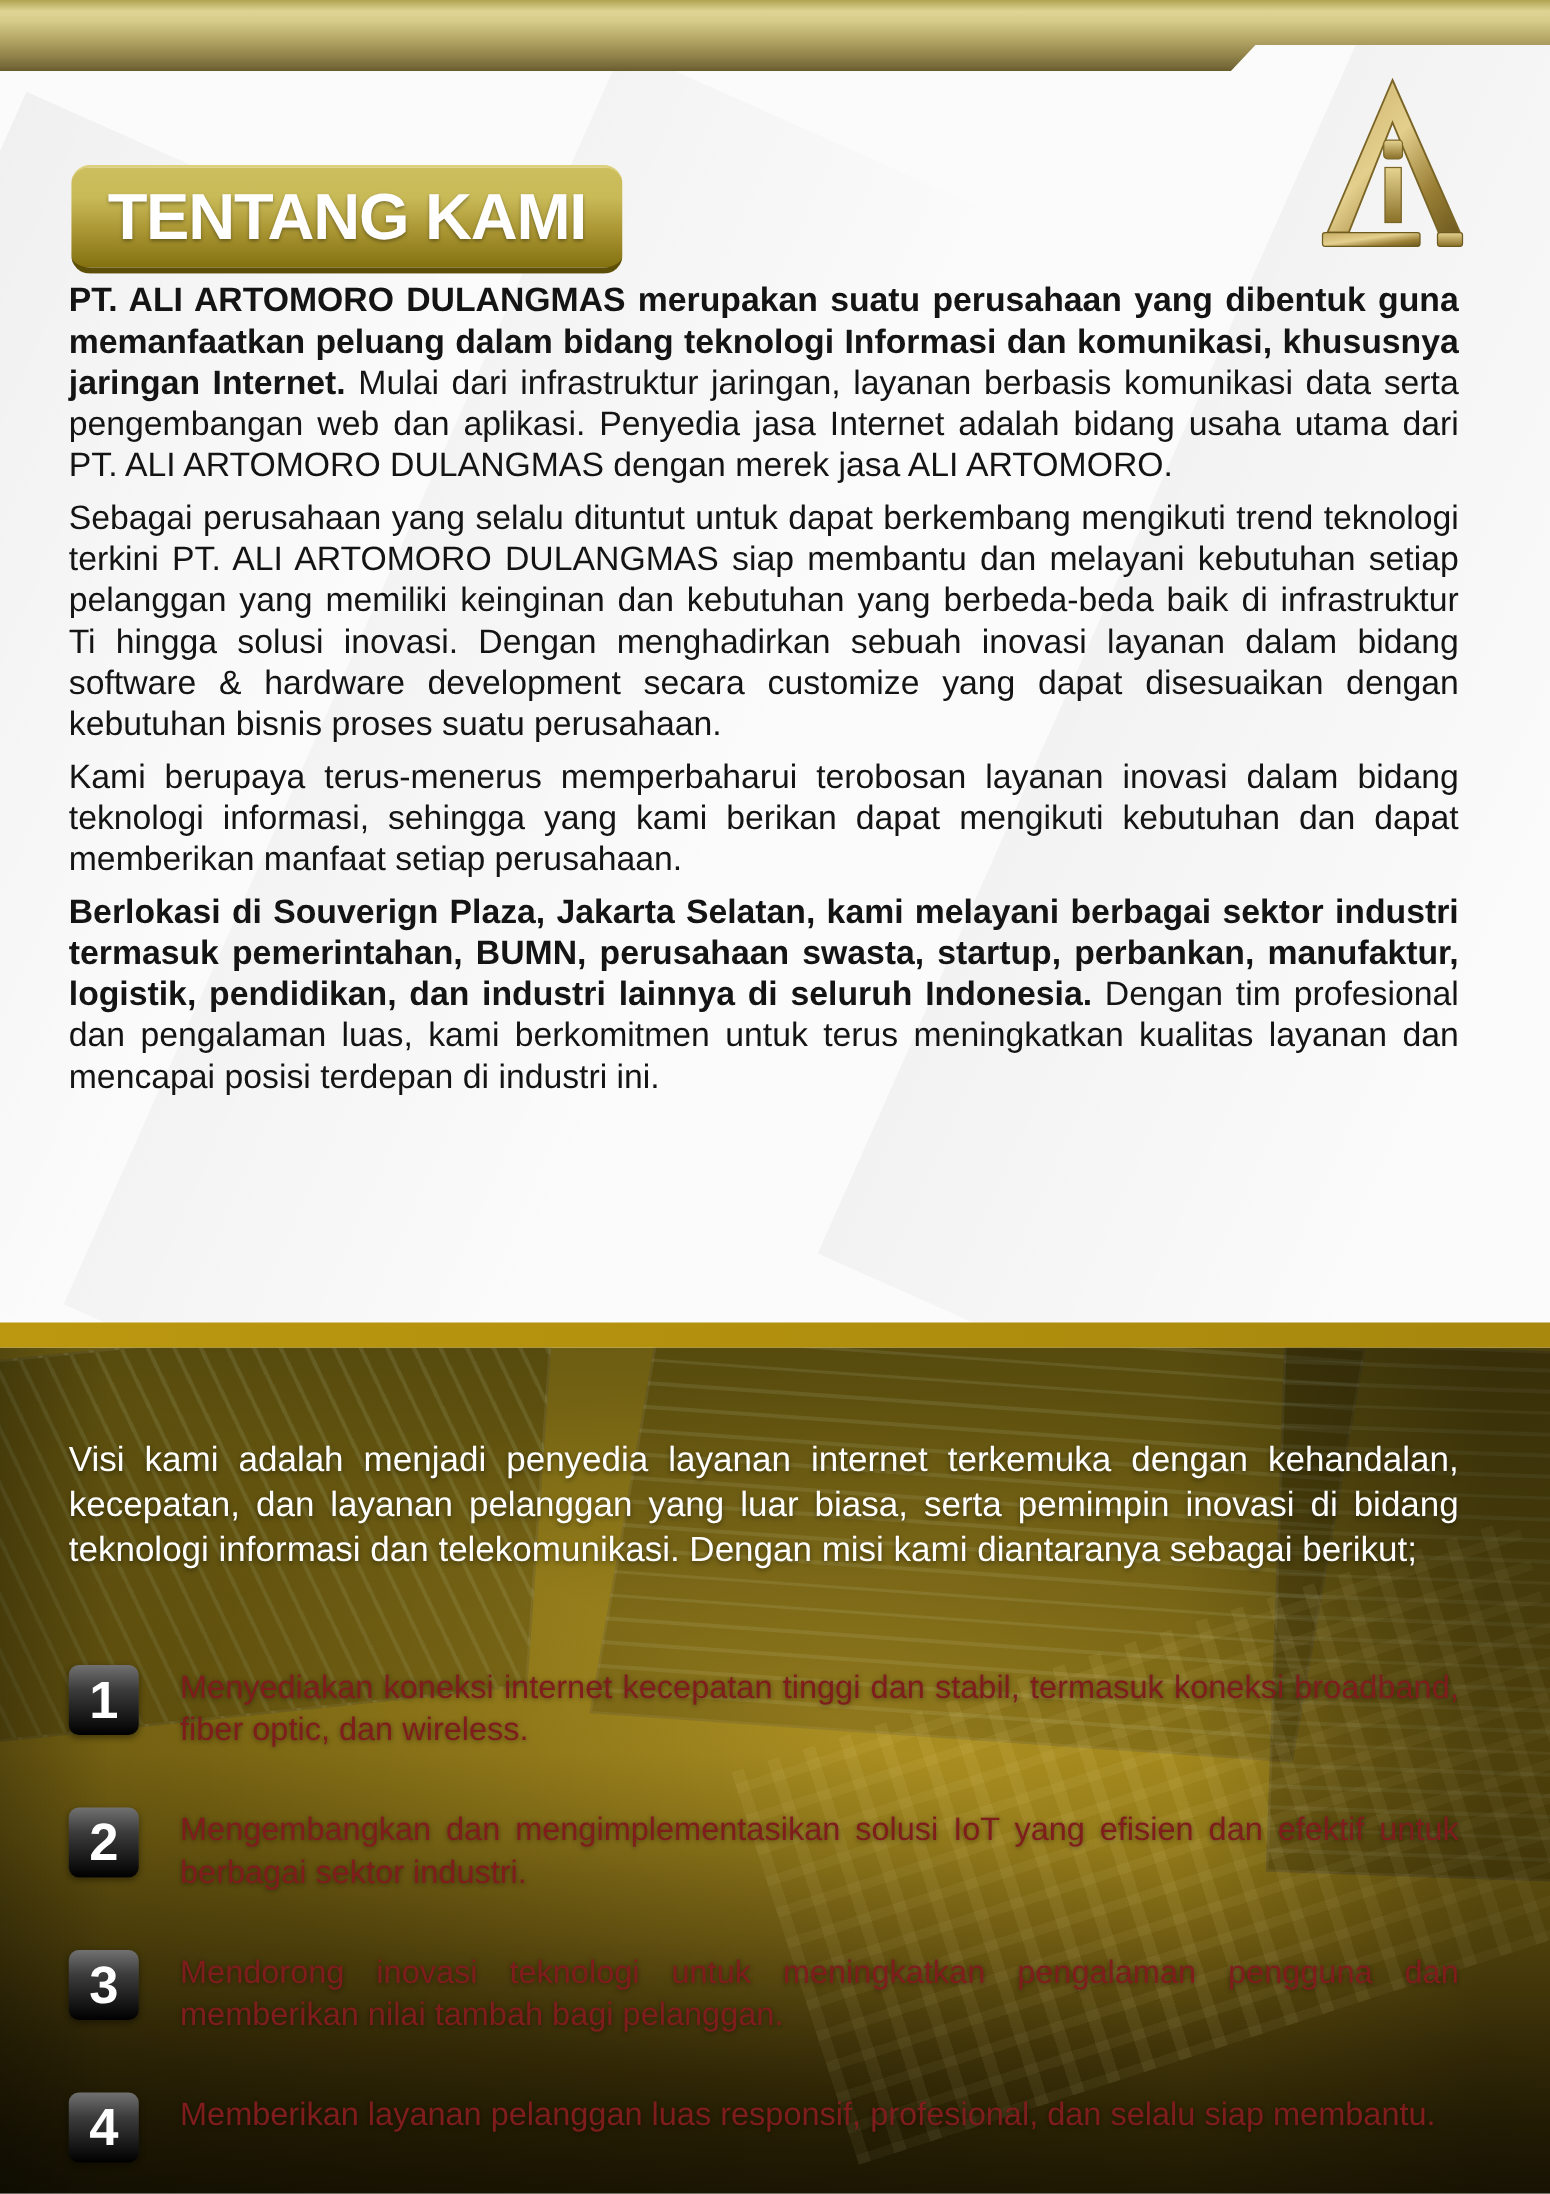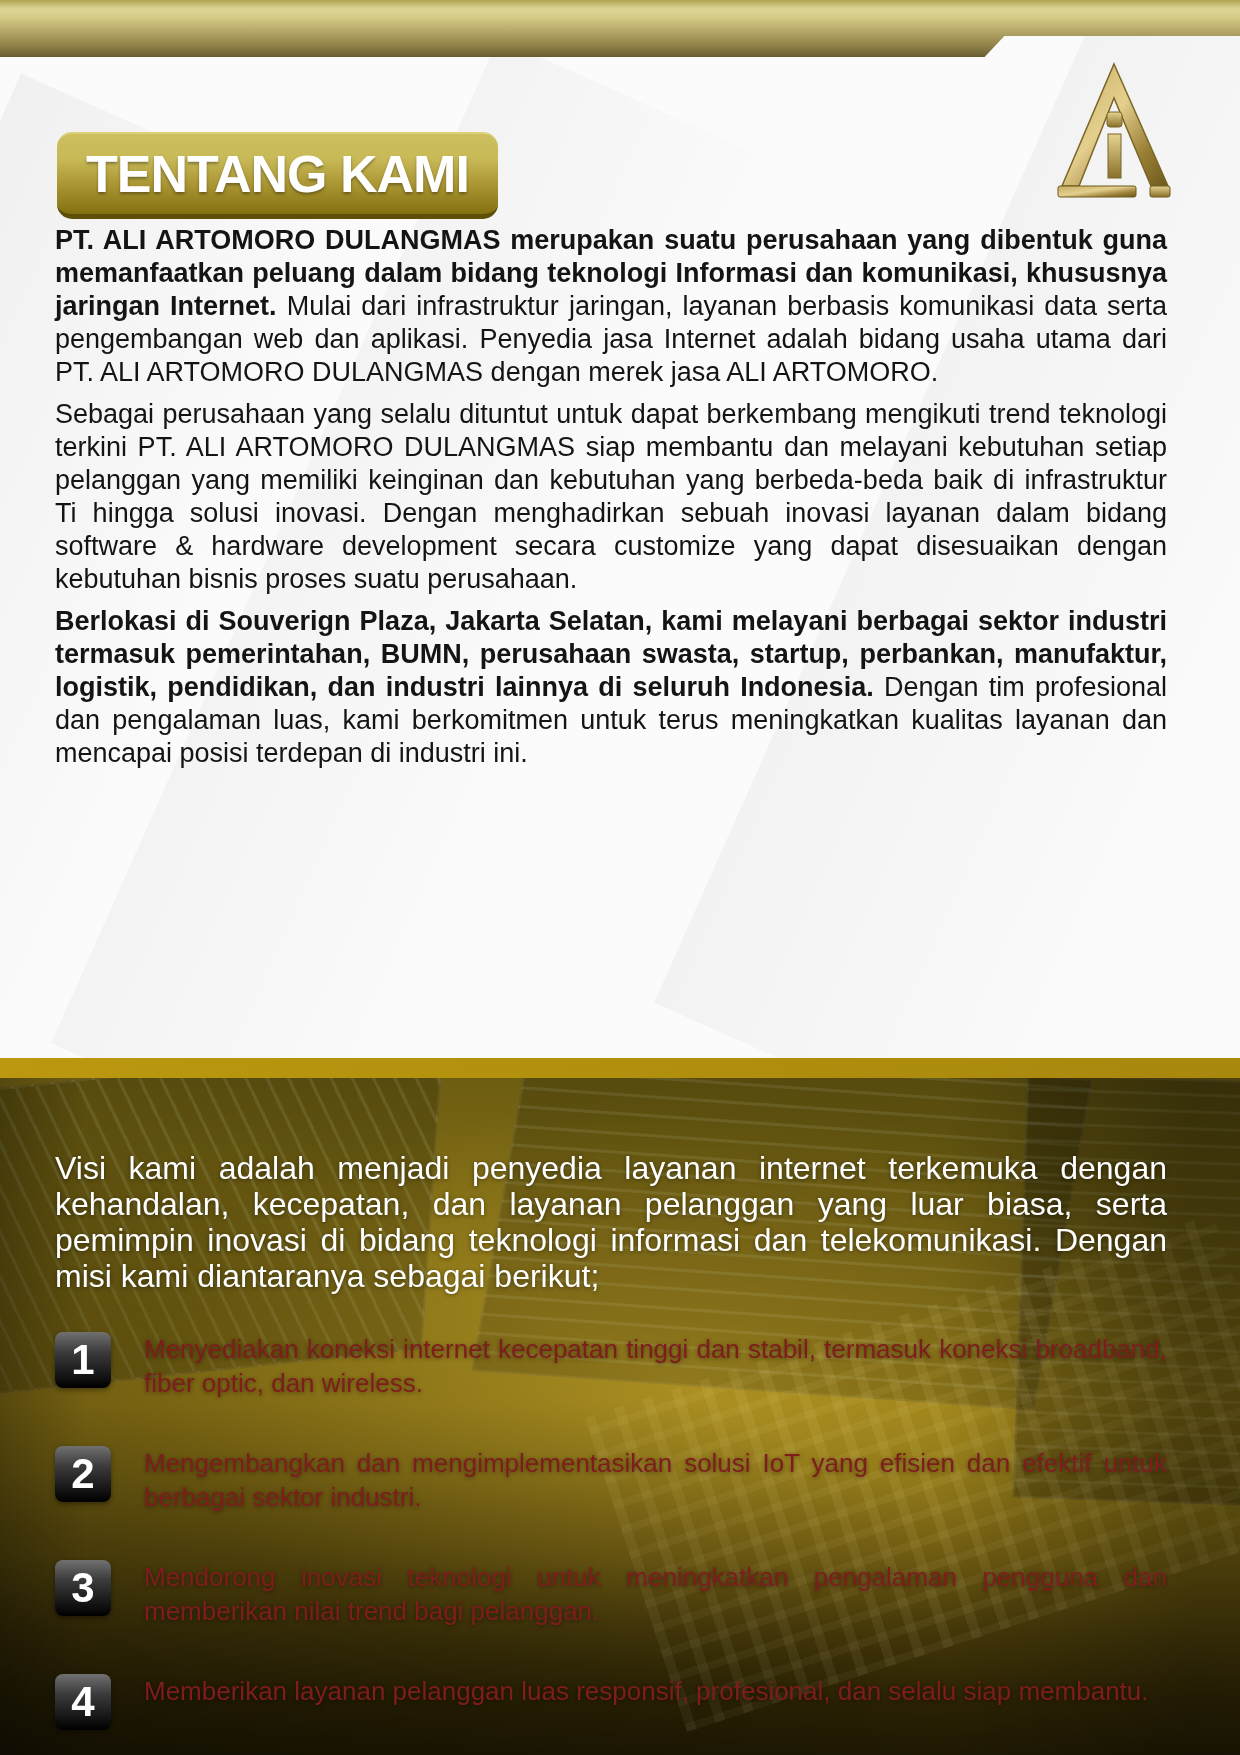--- a/index.html
+++ b/index.html
@@ -66,21 +66,21 @@
        background-image:repeating-linear-gradient(90deg,rgba(255,240,170,0.08) 0 10px,transparent 10px 30px),
                         repeating-linear-gradient(0deg,rgba(255,240,170,0.06) 0 8px,transparent 8px 26px);}
   .glow{position:absolute;left:0;top:0;width:100%;height:100%;
        background:radial-gradient(ellipse at 55% 45%,rgba(255,214,80,0.18),transparent 55%);}
   .shade{position:absolute;left:0;top:0;width:100%;height:100%;
        background:linear-gradient(90deg,rgba(0,0,0,0.22) 0,transparent 7%,transparent 76%,rgba(0,0,0,0.30) 96%),
                   linear-gradient(205deg,transparent 45%,rgba(10,8,0,0.30) 72%,rgba(5,4,0,0.55) 100%);}
 
   .vision-intro{
     position:absolute;left:55px;top:1150px;width:1112px;z-index:3;
-    font-size:32px;line-height:36px;color:#fff;text-align:justify;
+    font-size:28px;line-height:36px;color:#fff;text-align:justify;
     text-shadow:0 1px 4px rgba(0,0,0,0.45);
   }
   .missions{position:absolute;left:55px;top:1332px;width:1112px;z-index:3;}
   .mission{display:flex;gap:33px;margin-bottom:46px;align-items:flex-start;}
   .badge{
     flex:0 0 56px;width:56px;height:56px;border-radius:8px;
     background:linear-gradient(180deg,#717171 0%,#3c3c3c 35%,#000 100%);
     color:#fff;font-size:42px;font-weight:bold;
     display:flex;align-items:center;justify-content:center;
     box-shadow:0 2px 5px rgba(0,0,0,0.4);
@@ -123,20 +123,21 @@
     </svg>
   </div>
 
   <div class="banner banner-gold">
     <span>TENTANG KAMI</span>
   </div>
 
   <div class="about-text">
     <p><span class="b">PT. ALI ARTOMORO DULANGMAS merupakan suatu perusahaan yang dibentuk guna memanfaatkan peluang dalam bidang teknologi Informasi dan komunikasi, khususnya jaringan Internet. </span><span>Mulai dari infrastruktur jaringan, layanan berbasis komunikasi data serta pengembangan web dan aplikasi. Penyedia jasa Internet adalah bidang usaha utama dari PT. ALI ARTOMORO DULANGMAS dengan merek jasa ALI ARTOMORO.</span></p>
     <p><span class="b"></span><span>Sebagai perusahaan yang selalu dituntut untuk dapat berkembang mengikuti trend teknologi terkini PT. ALI ARTOMORO DULANGMAS siap membantu dan melayani kebutuhan setiap pelanggan yang memiliki keinginan dan kebutuhan yang berbeda-beda baik di infrastruktur Ti hingga solusi inovasi. Dengan menghadirkan sebuah inovasi layanan dalam bidang software &amp; hardware development secara customize yang dapat disesuaikan dengan kebutuhan bisnis proses suatu perusahaan.</span></p>
+    <p><span class="b"></span><span>Kami berupaya terus-menerus memperbaharui terobosan layanan inovasi dalam bidang teknologi informasi, sehingga yang kami berikan dapat mengikuti kebutuhan dan dapat memberikan manfaat setiap perusahaan.</span></p>
     <p><span class="b">Berlokasi di Souverign Plaza, Jakarta Selatan, kami melayani berbagai sektor industri termasuk pemerintahan, BUMN, perusahaan swasta, startup, perbankan, manufaktur, logistik, pendidikan, dan industri lainnya di seluruh Indonesia. </span><span>Dengan tim profesional dan pengalaman luas, kami berkomitmen untuk terus meningkatkan kualitas layanan dan mencapai posisi terdepan di industri ini.</span></p>
   </div>
 
   <div class="gold-stripe"></div>
 
   <div class="photo">
     <div class="screen sc1"></div>
     <div class="screen sc2"></div>
     <div class="screen sc3"></div>
     <div class="keys"></div>
@@ -151,21 +152,21 @@
     <div class="mission">
       <div class="badge">1</div>
       <div class="mtext">Menyediakan koneksi internet kecepatan tinggi dan stabil, termasuk koneksi broadband, fiber optic, dan wireless.</div>
     </div>
     <div class="mission">
       <div class="badge">2</div>
       <div class="mtext">Mengembangkan dan mengimplementasikan solusi IoT yang efisien dan efektif untuk berbagai sektor industri.</div>
     </div>
     <div class="mission">
       <div class="badge">3</div>
-      <div class="mtext">Mendorong inovasi teknologi untuk meningkatkan pengalaman pengguna dan memberikan nilai trend bagi pelanggan.</div>
+      <div class="mtext">Mendorong inovasi teknologi untuk meningkatkan pengalaman pengguna dan memberikan nilai tambah bagi pelanggan.</div>
     </div>
     <div class="mission">
       <div class="badge">4</div>
       <div class="mtext">Memberikan layanan pelanggan luas responsif, profesional, dan selalu siap membantu.</div>
     </div>
   </div>
 
 </div>
 
 </body></html>

